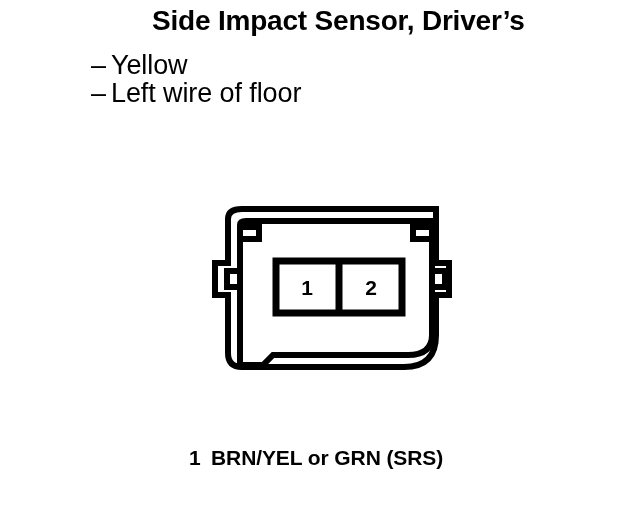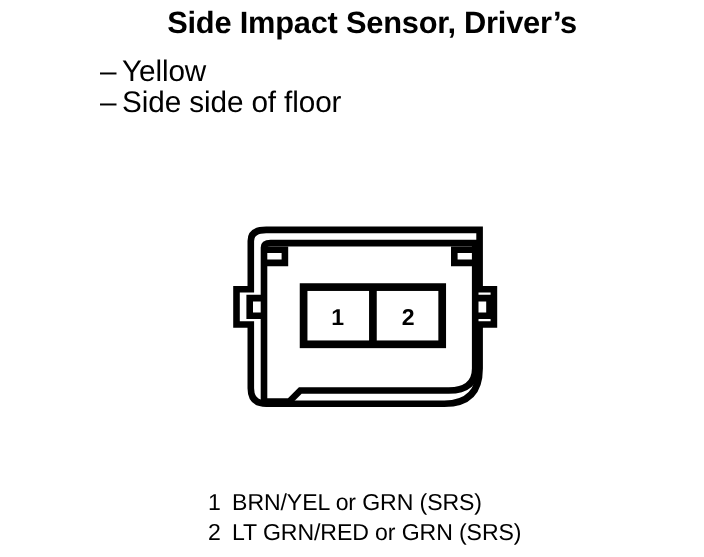--- a/index.html
+++ b/index.html
@@ -80,39 +80,40 @@
     position: absolute;
     left: 189px;
     top: 444px;
     width: 400px;
   }
   .legend-row {
     font-size: 21px;
     line-height: 27px;
     white-space: nowrap;
     letter-spacing: -0.1px;
+    font-weight: bold;
   }
   .legend-num {
     display: inline-block;
     width: 22px;
   }
 </style>
 </head>
 <body>
 
 <div class="header-row">
   <span class="item-title">Side Impact Sensor, Driver’s</span>
 </div>
 
 <div class="spec-list">
   <div class="spec-item">
     <span class="spec-dash">–</span><span>Yellow</span>
   </div>
   <div class="spec-item">
-    <span class="spec-dash">–</span><span>Side side of floor</span>
+    <span class="spec-dash">–</span><span>Left wire of floor</span>
   </div>
 </div>
 
 <div class="connector-wrap">
   <svg class="connector-svg" width="265" height="195" viewBox="0 0 265 195">
 
     <g fill="none" stroke="#000000" stroke-width="6" stroke-linejoin="miter" stroke-linecap="butt">
       <path d="
         M 47,14
         L 241,14
@@ -173,16 +174,13 @@
       <text class="cavity-number" x="112" y="100" font-family="Liberation Sans, sans-serif" font-size="21" font-weight="bold" text-anchor="middle" fill="#000000">1</text>
       <text class="cavity-number" x="176" y="100" font-family="Liberation Sans, sans-serif" font-size="21" font-weight="bold" text-anchor="middle" fill="#000000">2</text>
     </g>
   </svg>
 </div>
 
 <div class="pin-legend">
   <div class="legend-row">
     <span class="legend-num">1</span><span>BRN/YEL or GRN (SRS)</span>
   </div>
-  <div class="legend-row">
-    <span class="legend-num">2</span><span>LT GRN/RED or GRN (SRS)</span>
-  </div>
 </div>
 
 </body></html>

